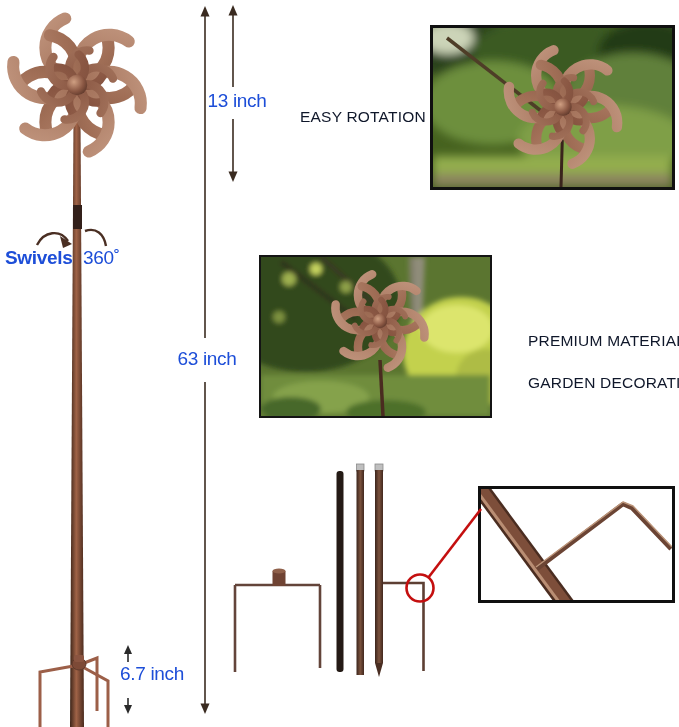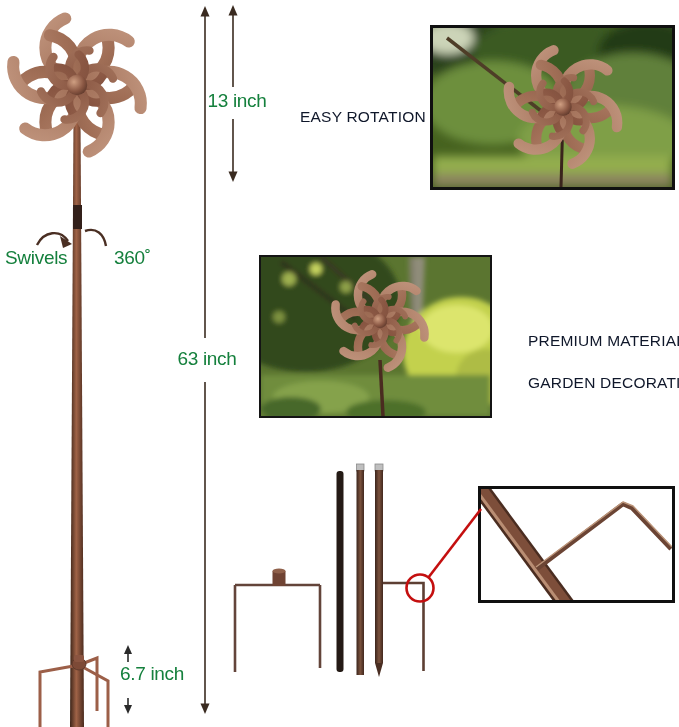--- a/index.html
+++ b/index.html
@@ -9,27 +9,27 @@
   }
   .photo{
     position:absolute;box-sizing:border-box;background:#ffffff;overflow:hidden;
   }
   .photo svg{display:block;width:100%;height:100%;}
   #photo-rotation{left:430px;top:25px;width:245px;height:165px;border:3px solid #101010;}
   #photo-garden{left:259px;top:255px;width:233px;height:163px;border:2px solid #141414;}
   #photo-closeup{left:478px;top:486px;width:197px;height:117px;border:3px solid #101010;}
   #vector-layer{position:absolute;left:0;top:0;width:679px;height:727px;z-index:4;pointer-events:none;}
   .txt{position:absolute;z-index:6;white-space:pre;}
-  .dim{font-size:19px;letter-spacing:-0.3px;color:#15803d;text-align:center;}
+  .dim{font-size:19px;letter-spacing:-0.3px;color:#1d4ed8;text-align:center;}
   .feature{font-size:15.5px;letter-spacing:0.2px;line-height:21px;color:#0f172a;}
   #t-13{left:202px;top:90px;width:70px;}
   #t-63{left:172px;top:348px;width:70px;text-align:center;}
   #t-67{left:115px;top:663px;width:74px;}
-  #t-swivel-label{left:5px;top:247px;width:70px;text-align:left;}
-  #t-swivel-value{left:83px;top:247px;width:60px;text-align:left;padding-left:31px;}
+  #t-swivel-label{left:5px;top:247px;width:70px;text-align:left;font-weight:bold;}
+  #t-swivel-value{left:83px;top:247px;width:60px;text-align:left;}
   #t-rotation{left:282px;top:85px;}
   #t-materials{left:510px;top:309px;}
   #t-install{left:501px;top:615px;font-size:16px;}
 </style>
 </head>
 <body>
 
 <div id="canvas">
 
   <div class="photo" id="photo-rotation">

